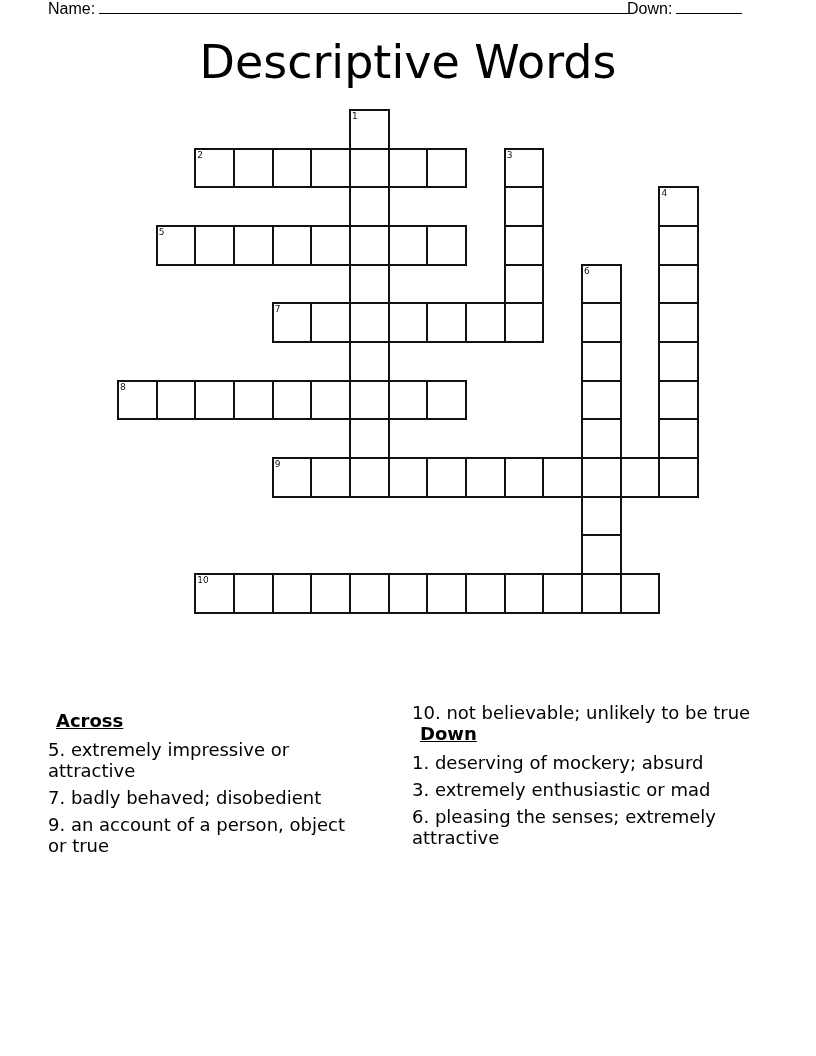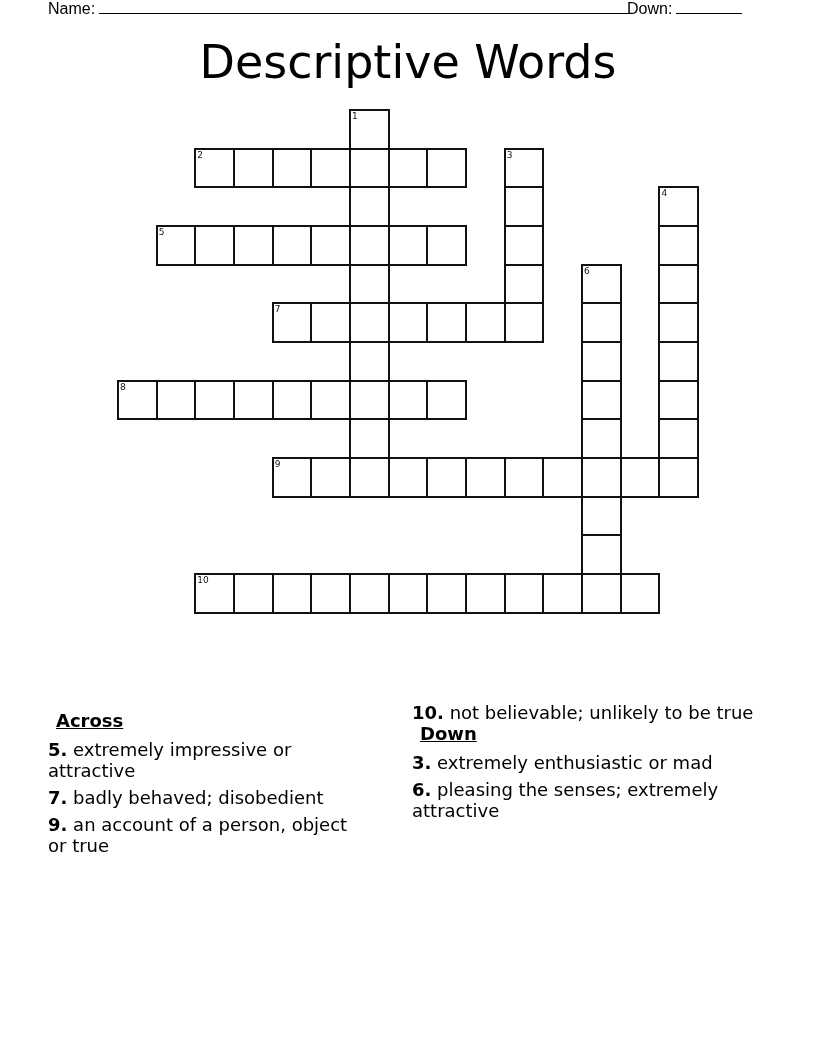--- a/index.html
+++ b/index.html
@@ -12,21 +12,21 @@
     #date-field .line { width: 66px; }
     .title { position: absolute; left: 0; width: 816px; top: 32px; text-align: center; font-family: "DejaVu Sans", sans-serif; font-size: 46px; line-height: 60px; letter-spacing: 0px; }
     .grid { position: absolute; left: 0; top: 0; width: 816px; height: 700px; }
     .cell { position: absolute; width: 38.67px; height: 38.67px; box-sizing: border-box; border: 2px solid #111; background: #fff; margin-left: -1px; margin-top: -1px; }
     .cell .num { position: absolute; left: 1px; top: 0px; font-family: "DejaVu Sans", sans-serif; font-size: 9px; line-height: 10px; color: #111; }
     .clues { position: absolute; top: 702px; font-family: "DejaVu Sans", sans-serif; font-size: 18px; line-height: 21px; }
     .clues.left { left: 48px; width: 320px; }
     .clues.right { left: 412px; width: 350px; }
     .clue-head { font-weight: bold; text-decoration: underline; margin: 8px; }
     .clue { margin: 0 0 6px 0; }
-    .clue b { font-weight: bold; }
+    .clue b { font-weight: normal; }
     .right .clue-head { margin-top: -6px; }
   </style>
 </head>
 <body>
 
 <div class="hdr" id="name-field">
   <span>Name:</span><span class="line"></span>
 </div>
 <div class="hdr" id="date-field">
   <span>Down:</span><span class="line"></span>
@@ -137,15 +137,16 @@
 <div class="clues left">
   <div class="clue-head">Across</div>
   <div class="clue"><b>5.</b> <span>extremely impressive or attractive</span></div>
   <div class="clue"><b>7.</b> <span>badly behaved; disobedient</span></div>
   <div class="clue"><b>9.</b> <span>an account of a person, object or true</span></div>
 </div>
 
 <div class="clues right">
   <div class="clue"><b>10.</b> <span>not believable; unlikely to be true</span></div>
   <div class="clue-head">Down</div>
+  <div class="clue"><b>1.</b> <span>deserving of mockery; absurd</span></div>
   <div class="clue"><b>3.</b> <span>extremely enthusiastic or mad</span></div>
   <div class="clue"><b>6.</b> <span>pleasing the senses; extremely attractive</span></div>
 </div>
 
 </body></html>

